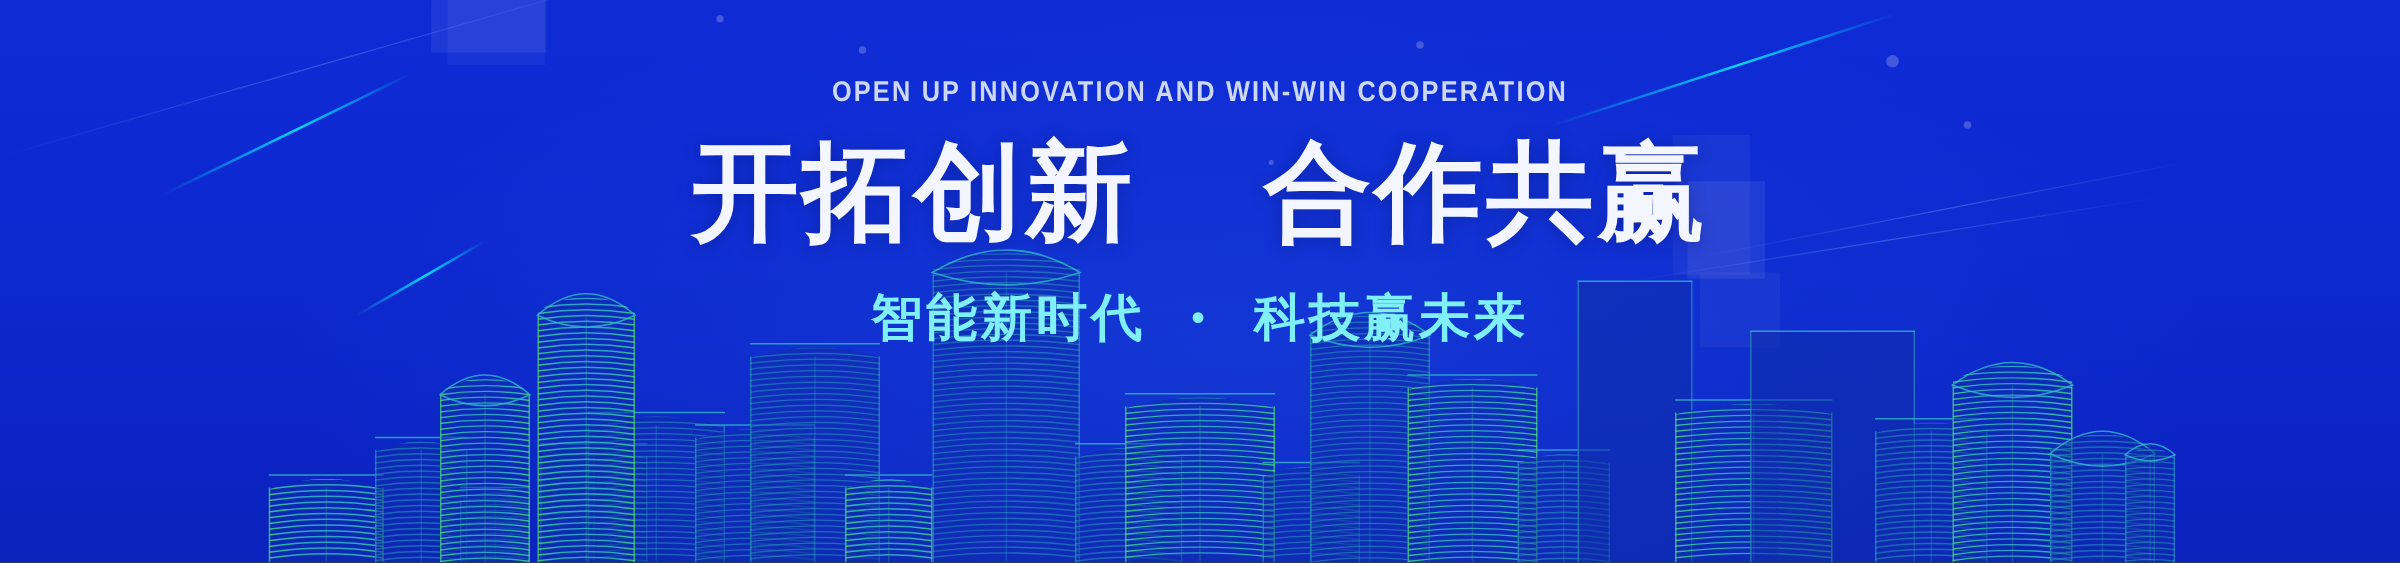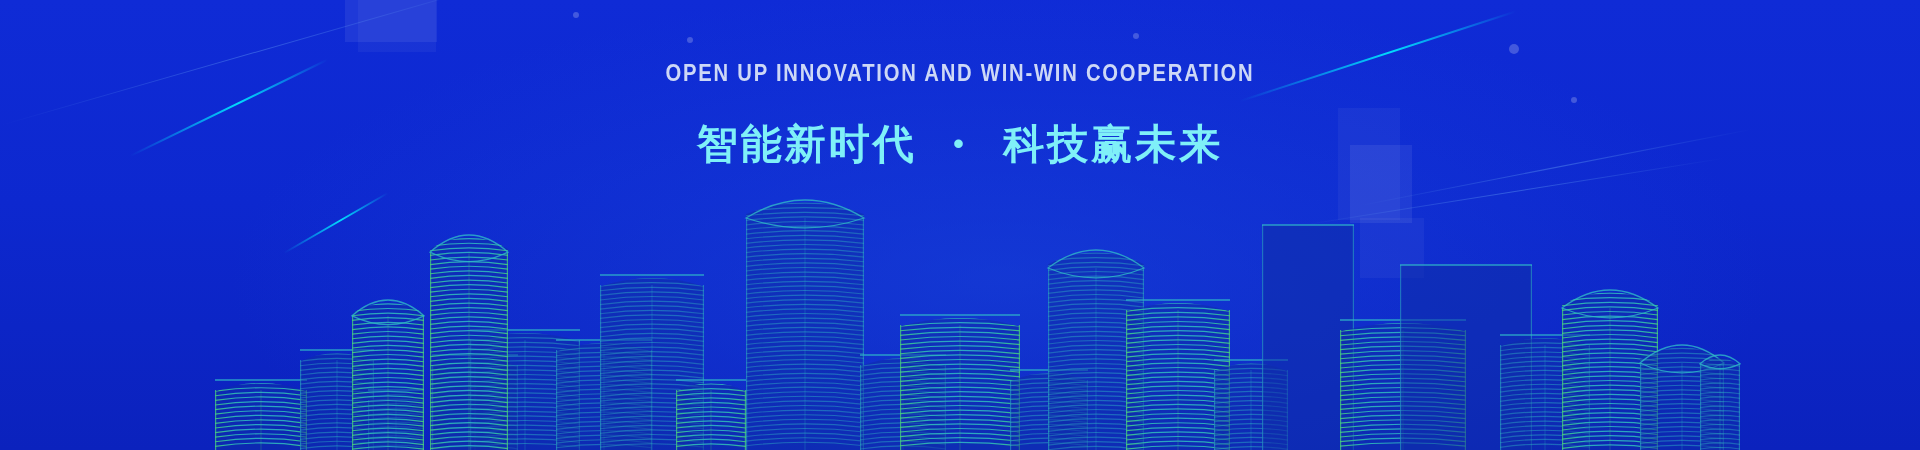--- a/index.html
+++ b/index.html
@@ -1161,20 +1161,25 @@
             <path d="M 1720 243.8 L 1720 330" stroke-opacity=".22"></path>
           </g>
           <path d="M 1700 243.8 Q 1720 226.2 1740 243.8 Q 1720 253.48000000000002 1700 243.8 Z" fill="none" stroke="#2fb9c8" stroke-opacity=".8" stroke-width="1.3"></path>
         </g>
       </svg>
   </div>
 
   <div class="content">
     <div class="eyebrow">OPEN UP INNOVATION AND WIN-WIN COOPERATION</div>
 
+    <div class="headline">
+      <span>开拓创新</span>
+      <span class="gap"></span>
+      <span>合作共赢</span>
+    </div>
 
     <div class="subtitle">
       <span>智能新时代</span>
       <span class="sep">•</span>
       <span>科技赢未来</span>
     </div>
   </div>
 
 </div>
 

